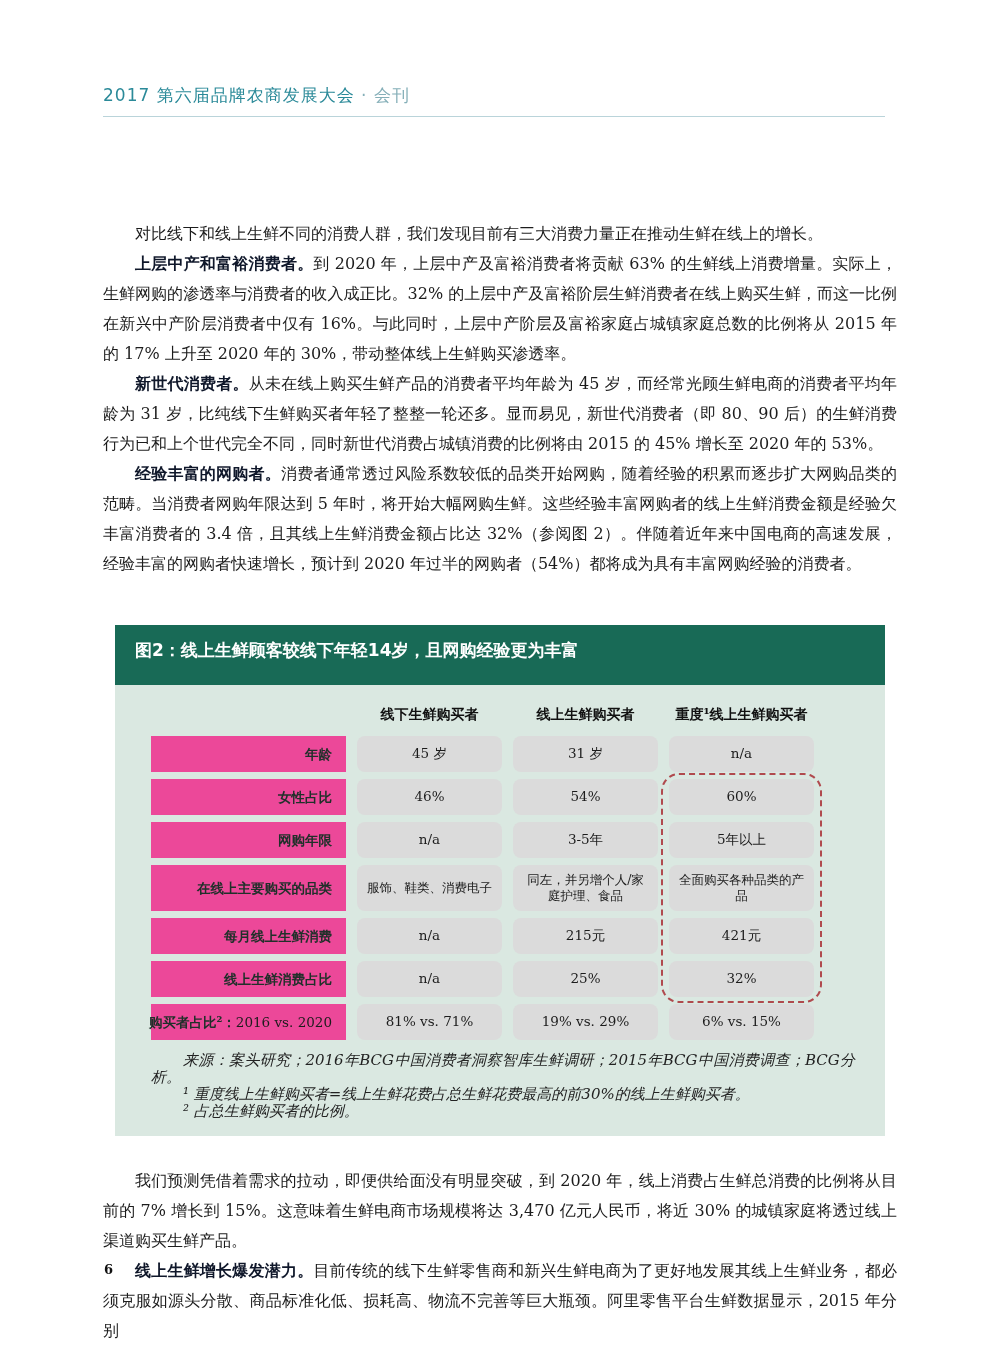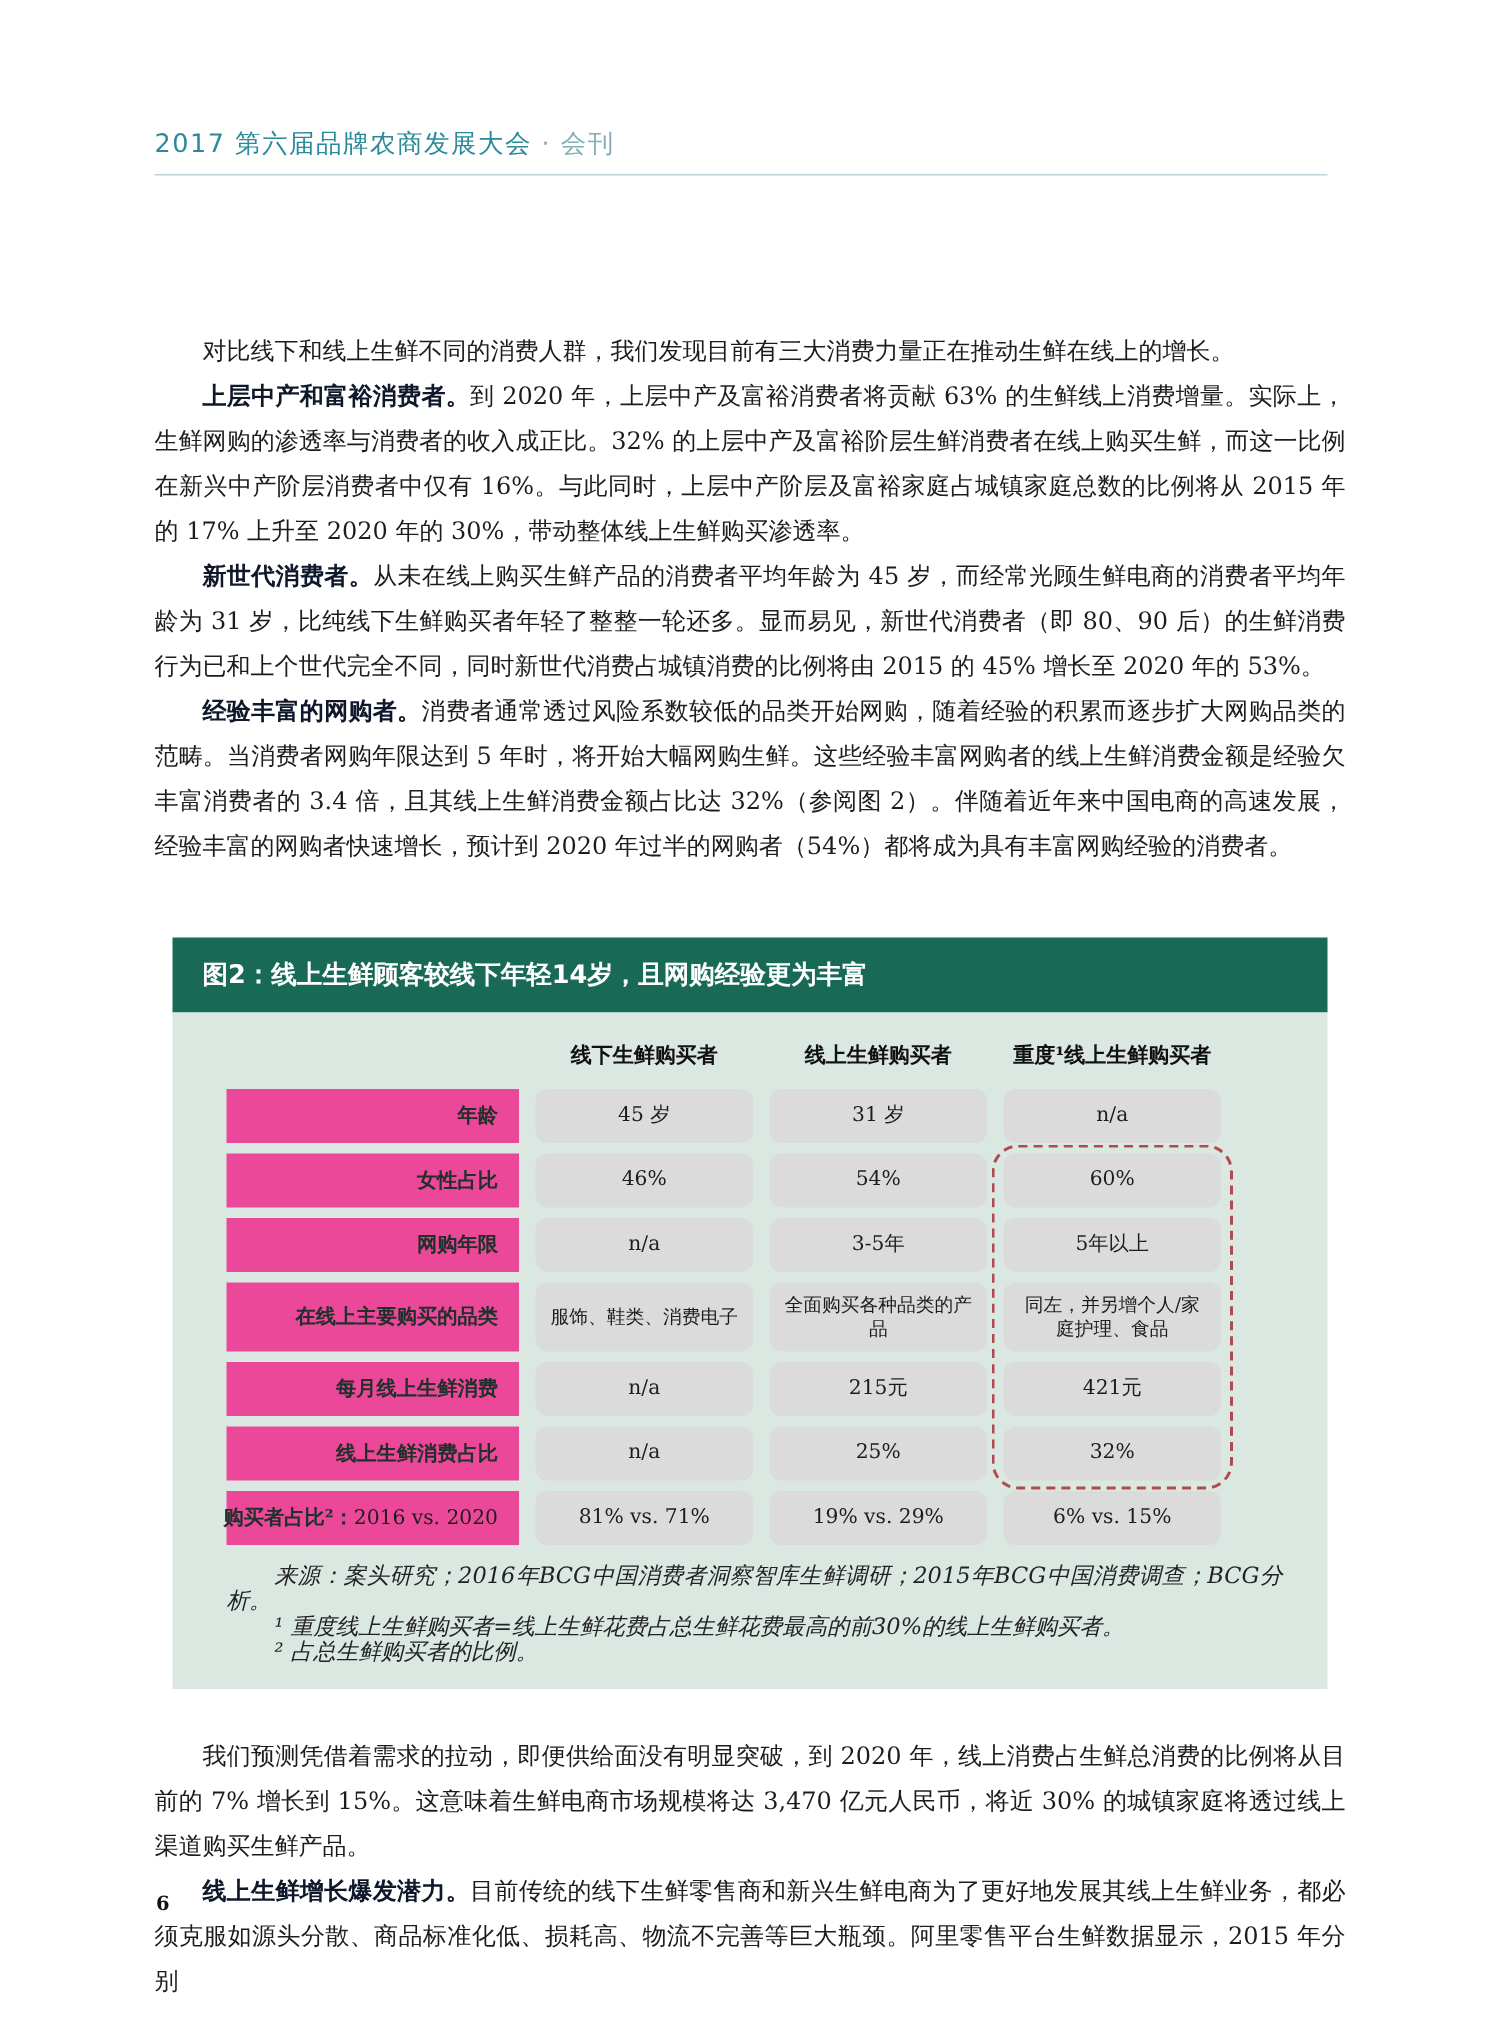--- a/index.html
+++ b/index.html
@@ -51,21 +51,21 @@
   .lead {
     font-family: "DejaVu Sans", "Liberation Sans", sans-serif;
     font-weight: bold;
     color: #0f172a;
   }
 
   
   .figure { margin: 46px 12px 0; }
   .fig-title-bar {
     background: #186a56;
-    height: 50px;
+    height: 60px;
     line-height: 50px;
     padding-left: 20px;
     color: #ffffff;
     font-family: "DejaVu Sans", "Liberation Sans", sans-serif;
     font-weight: bold;
     font-size: 17px;
     white-space: nowrap;
   }
   .fig-panel {
     background: #dae8e1;
@@ -185,22 +185,22 @@
           <div class="cell">54%</div>
           <div class="cell">60%</div>
 
           <div class="row-label">网购年限</div>
           <div class="cell">n/a</div>
           <div class="cell">3-5年</div>
           <div class="cell">5年以上</div>
 
           <div class="row-label">在线上主要购买的品类</div>
           <div class="cell sm">服饰、鞋类、消费电子</div>
+          <div class="cell sm">同左，并另增个人/家庭护理、食品</div>
           <div class="cell sm">全面购买各种品类的产品</div>
-          <div class="cell sm">同左，并另增个人/家庭护理、食品</div>
 
           <div class="row-label">每月线上生鲜消费</div>
           <div class="cell">n/a</div>
           <div class="cell">215元</div>
           <div class="cell">421元</div>
 
           <div class="row-label">线上生鲜消费占比</div>
           <div class="cell">n/a</div>
           <div class="cell">25%</div>
           <div class="cell">32%</div>

